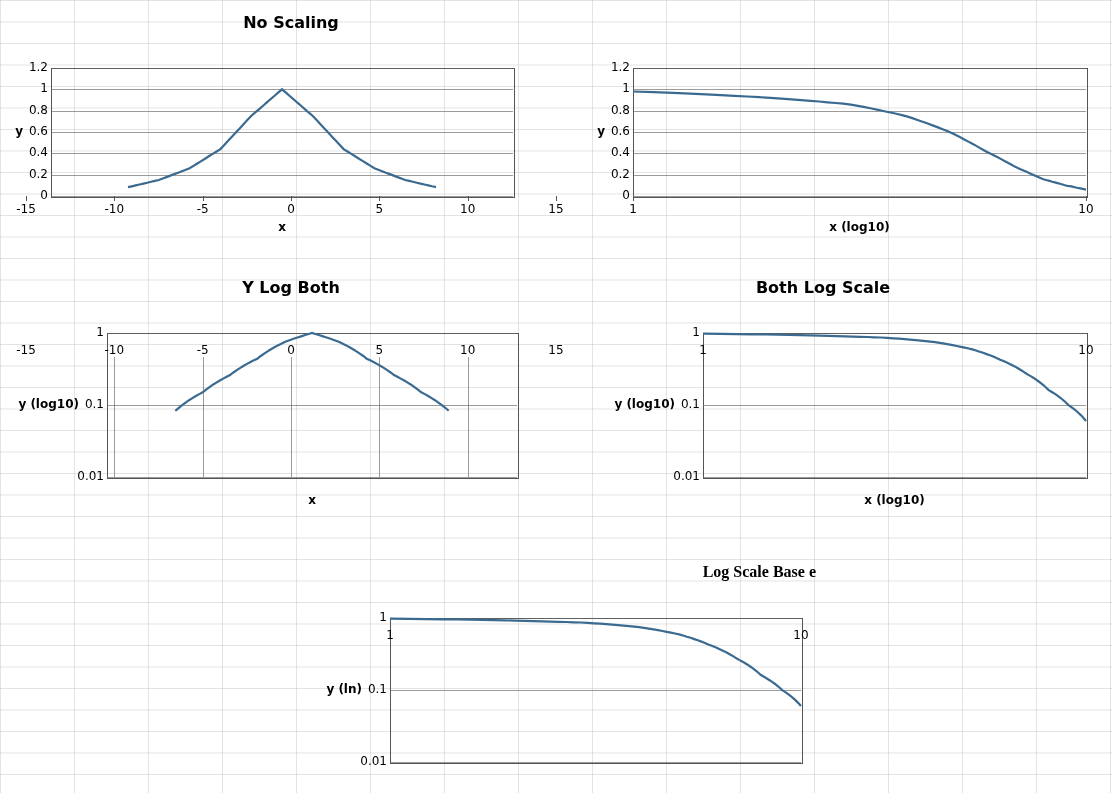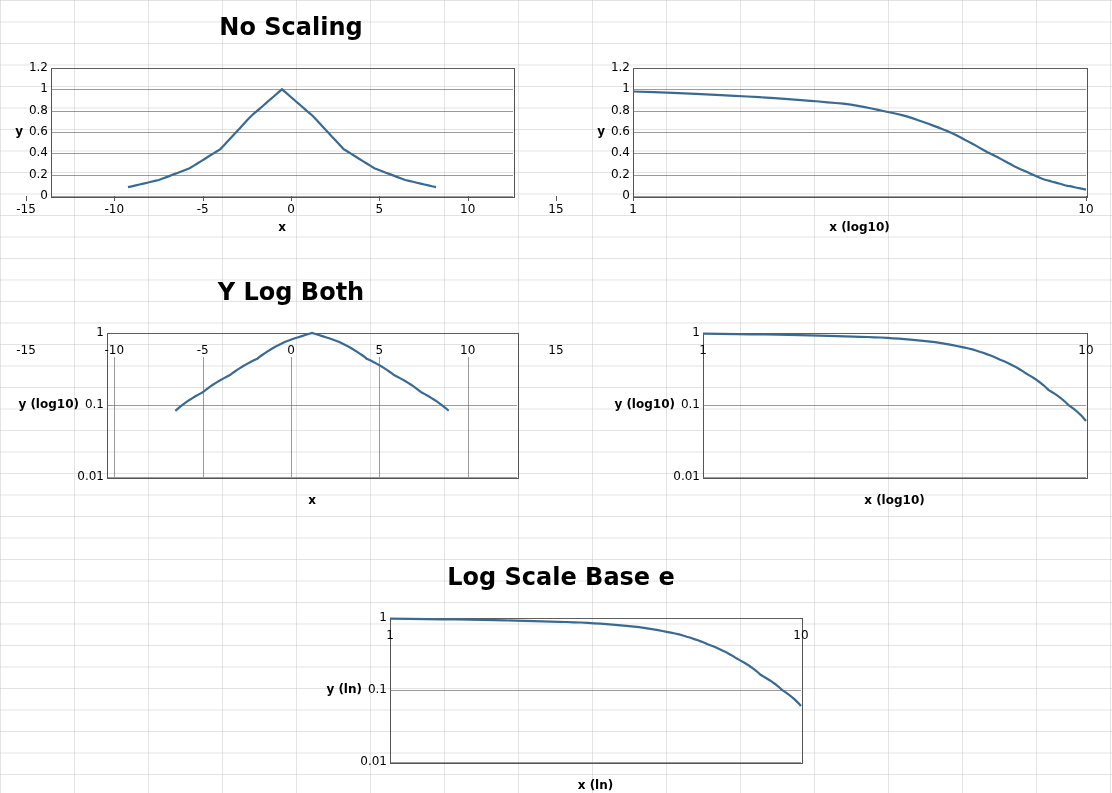--- a/index.html
+++ b/index.html
@@ -1,18 +1,18 @@
 <!DOCTYPE html>
 <html><head>
 <meta charset="utf-8">
 <style>
   html,body{margin:0;padding:0;width:1112px;height:793px;font-family:"DejaVu Sans",Arial,sans-serif;background:#fff}
   .grid-bg{position:absolute;inset:0;z-index:0;pointer-events:none}
   .content{position:absolute;inset:0;z-index:1}
-  .chart-title{position:absolute;font-weight:bold;font-size:24px;white-space:nowrap}
+  .chart-title{position:absolute;font-weight:bold;font-size:16px;white-space:nowrap}
   .axis-label{position:absolute;font-weight:bold;font-size:12px;white-space:nowrap;color:#000}
   .tick-label{position:absolute;font-size:12px;white-space:nowrap;color:#000;text-align:center}
   .plot-box{position:absolute;border:1px solid #555;background:rgba(255,255,255,0);}
   svg.curve{position:absolute;overflow:visible}
   svg.curve path{fill:none;stroke:#3b6a90;stroke-width:2.2}
   .hgrid{position:absolute;height:0;border-top:1px solid #666;opacity:.65}
 </style>
 </head>
 <body>
 
@@ -103,42 +103,42 @@
     <div class="axis-label" style="top: 397px; right: 1033px;">y (log10)</div>
     <div class="axis-label" style="left: 107px; width: 410px; text-align: center; top: 493px;">x</div>
     <svg class="curve" width="410" height="144" viewBox="0 0 410 144" style="left: 107px; top: 333px;">
       <path d="M68.3 77.8 L71.8 74.8 L75.2 72.1 L78.6 69.6 L82.0 67.2 L85.4 65.1 L88.8 63.0 L92.3 61.1 L95.7 59.3 L99.1 56.6 L102.5 54.1 L105.9 51.7 L109.3 49.6 L112.8 47.5 L116.2 45.6 L119.6 43.8 L123.0 42.1 L126.4 39.5 L129.8 37.1 L133.3 34.9 L136.7 32.8 L140.1 30.9 L143.5 29.0 L146.9 27.3 L150.3 25.7 L153.8 23.0 L157.2 20.6 L160.6 18.3 L164.0 16.2 L167.4 14.3 L170.8 12.4 L174.3 10.7 L177.7 9.0 L181.1 7.7 L184.5 6.5 L187.9 5.3 L191.3 4.2 L194.8 3.1 L198.2 2.0 L201.6 1.0 L205.0 0.0 L208.4 1.0 L211.8 2.0 L215.3 3.1 L218.7 4.2 L222.1 5.3 L225.5 6.5 L228.9 7.7 L232.3 9.0 L235.8 10.7 L239.2 12.4 L242.6 14.3 L246.0 16.2 L249.4 18.3 L252.8 20.6 L256.3 23.0 L259.7 25.7 L263.1 27.3 L266.5 29.0 L269.9 30.9 L273.3 32.8 L276.8 34.9 L280.2 37.1 L283.6 39.5 L287.0 42.1 L290.4 43.8 L293.8 45.6 L297.3 47.5 L300.7 49.6 L304.1 51.7 L307.5 54.1 L310.9 56.6 L314.3 59.3 L317.8 61.1 L321.2 63.0 L324.6 65.1 L328.0 67.2 L331.4 69.6 L334.8 72.1 L338.3 74.8 L341.7 77.8 "></path>
     </svg>
     <div style="position: absolute; left: 114.333px; top: 357px; width: 0px; height: 120px; border-left: 1px solid rgb(102, 102, 102); opacity: 0.65;"></div>
     <div style="position: absolute; left: 202.667px; top: 357px; width: 0px; height: 120px; border-left: 1px solid rgb(102, 102, 102); opacity: 0.65;"></div>
     <div style="position: absolute; left: 291px; top: 357px; width: 0px; height: 120px; border-left: 1px solid rgb(102, 102, 102); opacity: 0.65;"></div>
     <div style="position: absolute; left: 379.333px; top: 357px; width: 0px; height: 120px; border-left: 1px solid rgb(102, 102, 102); opacity: 0.65;"></div>
     <div style="position: absolute; left: 467.667px; top: 357px; width: 0px; height: 120px; border-left: 1px solid rgb(102, 102, 102); opacity: 0.65;"></div>
+    <div class="chart-title" style="left: 558px; top: 278px; width: 530px; text-align: center;">Both Log Scale</div>
     <div class="plot-box" style="left: 703px; top: 333px; width: 383px; height: 144px;"></div>
     <div class="hgrid" style="left: 703px; top: 477px; width: 383px;"></div>
     <div class="tick-label" style="right: 412px; top: 469px;">0.01</div>
     <div class="hgrid" style="left: 703px; top: 405px; width: 383px;"></div>
     <div class="tick-label" style="right: 412px; top: 397px;">0.1</div>
     <div class="hgrid" style="left: 703px; top: 333px; width: 383px;"></div>
     <div class="tick-label" style="right: 412px; top: 325px;">1</div>
     <div class="tick-label" style="top: 343px; left: 688px; width: 30px;">1</div>
     <div class="tick-label" style="top: 343px; left: 1071px; width: 30px;">10</div>
     <div class="axis-label" style="top: 397px; right: 437px;">y (log10)</div>
     <div class="axis-label" style="left: 703px; width: 383px; text-align: center; top: 493px;">x (log10)</div>
     <svg class="curve" width="383" height="144" viewBox="0 0 383 144" style="left: 703px; top: 333px;">
       <path d="M0.0 0.6 L17.7 0.8 L33.8 1.1 L48.4 1.3 L61.8 1.5 L74.2 1.7 L85.8 2.0 L96.6 2.2 L106.8 2.4 L116.3 2.6 L125.4 2.9 L134.0 3.1 L142.1 3.3 L149.9 3.6 L157.3 3.8 L164.4 4.0 L171.3 4.3 L177.8 4.5 L184.1 4.8 L190.2 5.3 L196.1 5.7 L201.7 6.2 L207.2 6.7 L212.5 7.2 L217.6 7.6 L222.6 8.1 L227.4 8.7 L232.1 9.2 L236.7 9.9 L241.2 10.7 L245.5 11.4 L249.7 12.2 L253.8 13.0 L257.9 13.8 L261.8 14.6 L265.6 15.5 L269.4 16.4 L273.0 17.5 L276.6 18.7 L280.1 19.8 L283.6 21.1 L286.9 22.3 L290.2 23.6 L293.5 25.0 L296.6 26.5 L299.8 27.8 L302.8 29.1 L305.8 30.5 L308.8 31.9 L311.7 33.4 L314.5 35.0 L317.3 36.7 L320.1 38.4 L322.8 40.3 L325.4 41.9 L328.1 43.4 L330.7 45.0 L333.2 46.7 L335.7 48.5 L338.2 50.3 L340.6 52.3 L343.0 54.5 L345.4 56.8 L347.7 58.3 L350.0 59.7 L352.3 61.2 L354.5 62.7 L356.7 64.3 L358.9 66.0 L361.0 67.8 L363.1 69.7 L365.2 71.8 L367.3 73.3 L369.4 74.8 L371.4 76.4 L373.4 78.0 L375.3 79.8 L377.3 81.6 L379.2 83.6 L381.1 85.7 L383.0 88.0 "></path>
     </svg>
-    <div class="chart-title" style="left: 306px; top: 563px; width: 510px; text-align: center;">Log Scale Base e</div>
+    <div class="chart-title" style="left: 306px; top: 563px; width: 510px; text-align: right; font-family: Liberation Serif, serif;">Log Scale Base e</div>
     <div class="plot-box" style="left: 390px; top: 618px; width: 411px; height: 144px;"></div>
     <div class="hgrid" style="left: 390px; top: 762px; width: 411px;"></div>
     <div class="tick-label" style="right: 725px; top: 754px;">0.01</div>
     <div class="hgrid" style="left: 390px; top: 690px; width: 411px;"></div>
     <div class="tick-label" style="right: 725px; top: 682px;">0.1</div>
     <div class="hgrid" style="left: 390px; top: 618px; width: 411px;"></div>
     <div class="tick-label" style="right: 725px; top: 610px;">1</div>
     <div class="tick-label" style="top: 628px; left: 375px; width: 30px;">1</div>
     <div class="tick-label" style="top: 628px; left: 786px; width: 30px;">10</div>
     <div class="axis-label" style="top: 682px; right: 750px;">y (ln)</div>
-    <div class="axis-label" style="left: 390px; width: 411px; text-align: center; top: 778px;">x (ln)</div>
     <svg class="curve" width="411" height="144" viewBox="0 0 411 144" style="left: 390px; top: 618px;">
       <path d="M0.0 0.6 L19.0 0.8 L36.2 1.1 L51.9 1.3 L66.3 1.5 L79.7 1.7 L92.1 2.0 L103.7 2.2 L114.6 2.4 L124.8 2.6 L134.5 2.9 L143.8 3.1 L152.5 3.3 L160.9 3.6 L168.8 3.8 L176.5 4.0 L183.8 4.3 L190.8 4.5 L197.6 4.8 L204.1 5.3 L210.4 5.7 L216.5 6.2 L222.3 6.7 L228.0 7.2 L233.5 7.6 L238.9 8.1 L244.1 8.7 L249.1 9.2 L254.0 9.9 L258.8 10.7 L263.4 11.4 L268.0 12.2 L272.4 13.0 L276.7 13.8 L280.9 14.6 L285.0 15.5 L289.1 16.4 L293.0 17.5 L296.8 18.7 L300.6 19.8 L304.3 21.1 L307.9 22.3 L311.4 23.6 L314.9 25.0 L318.3 26.5 L321.7 27.8 L325.0 29.1 L328.2 30.5 L331.3 31.9 L334.5 33.4 L337.5 35.0 L340.5 36.7 L343.5 38.4 L346.4 40.3 L349.2 41.9 L352.1 43.4 L354.8 45.0 L357.6 46.7 L360.2 48.5 L362.9 50.3 L365.5 52.3 L368.1 54.5 L370.6 56.8 L373.1 58.3 L375.6 59.7 L378.0 61.2 L380.4 62.7 L382.8 64.3 L385.1 66.0 L387.4 67.8 L389.7 69.7 L391.9 71.8 L394.2 73.3 L396.4 74.8 L398.5 76.4 L400.7 78.0 L402.8 79.8 L404.9 81.6 L406.9 83.6 L409.0 85.7 L411.0 88.0 "></path>
     </svg>
   </div>
 
 </body></html>

